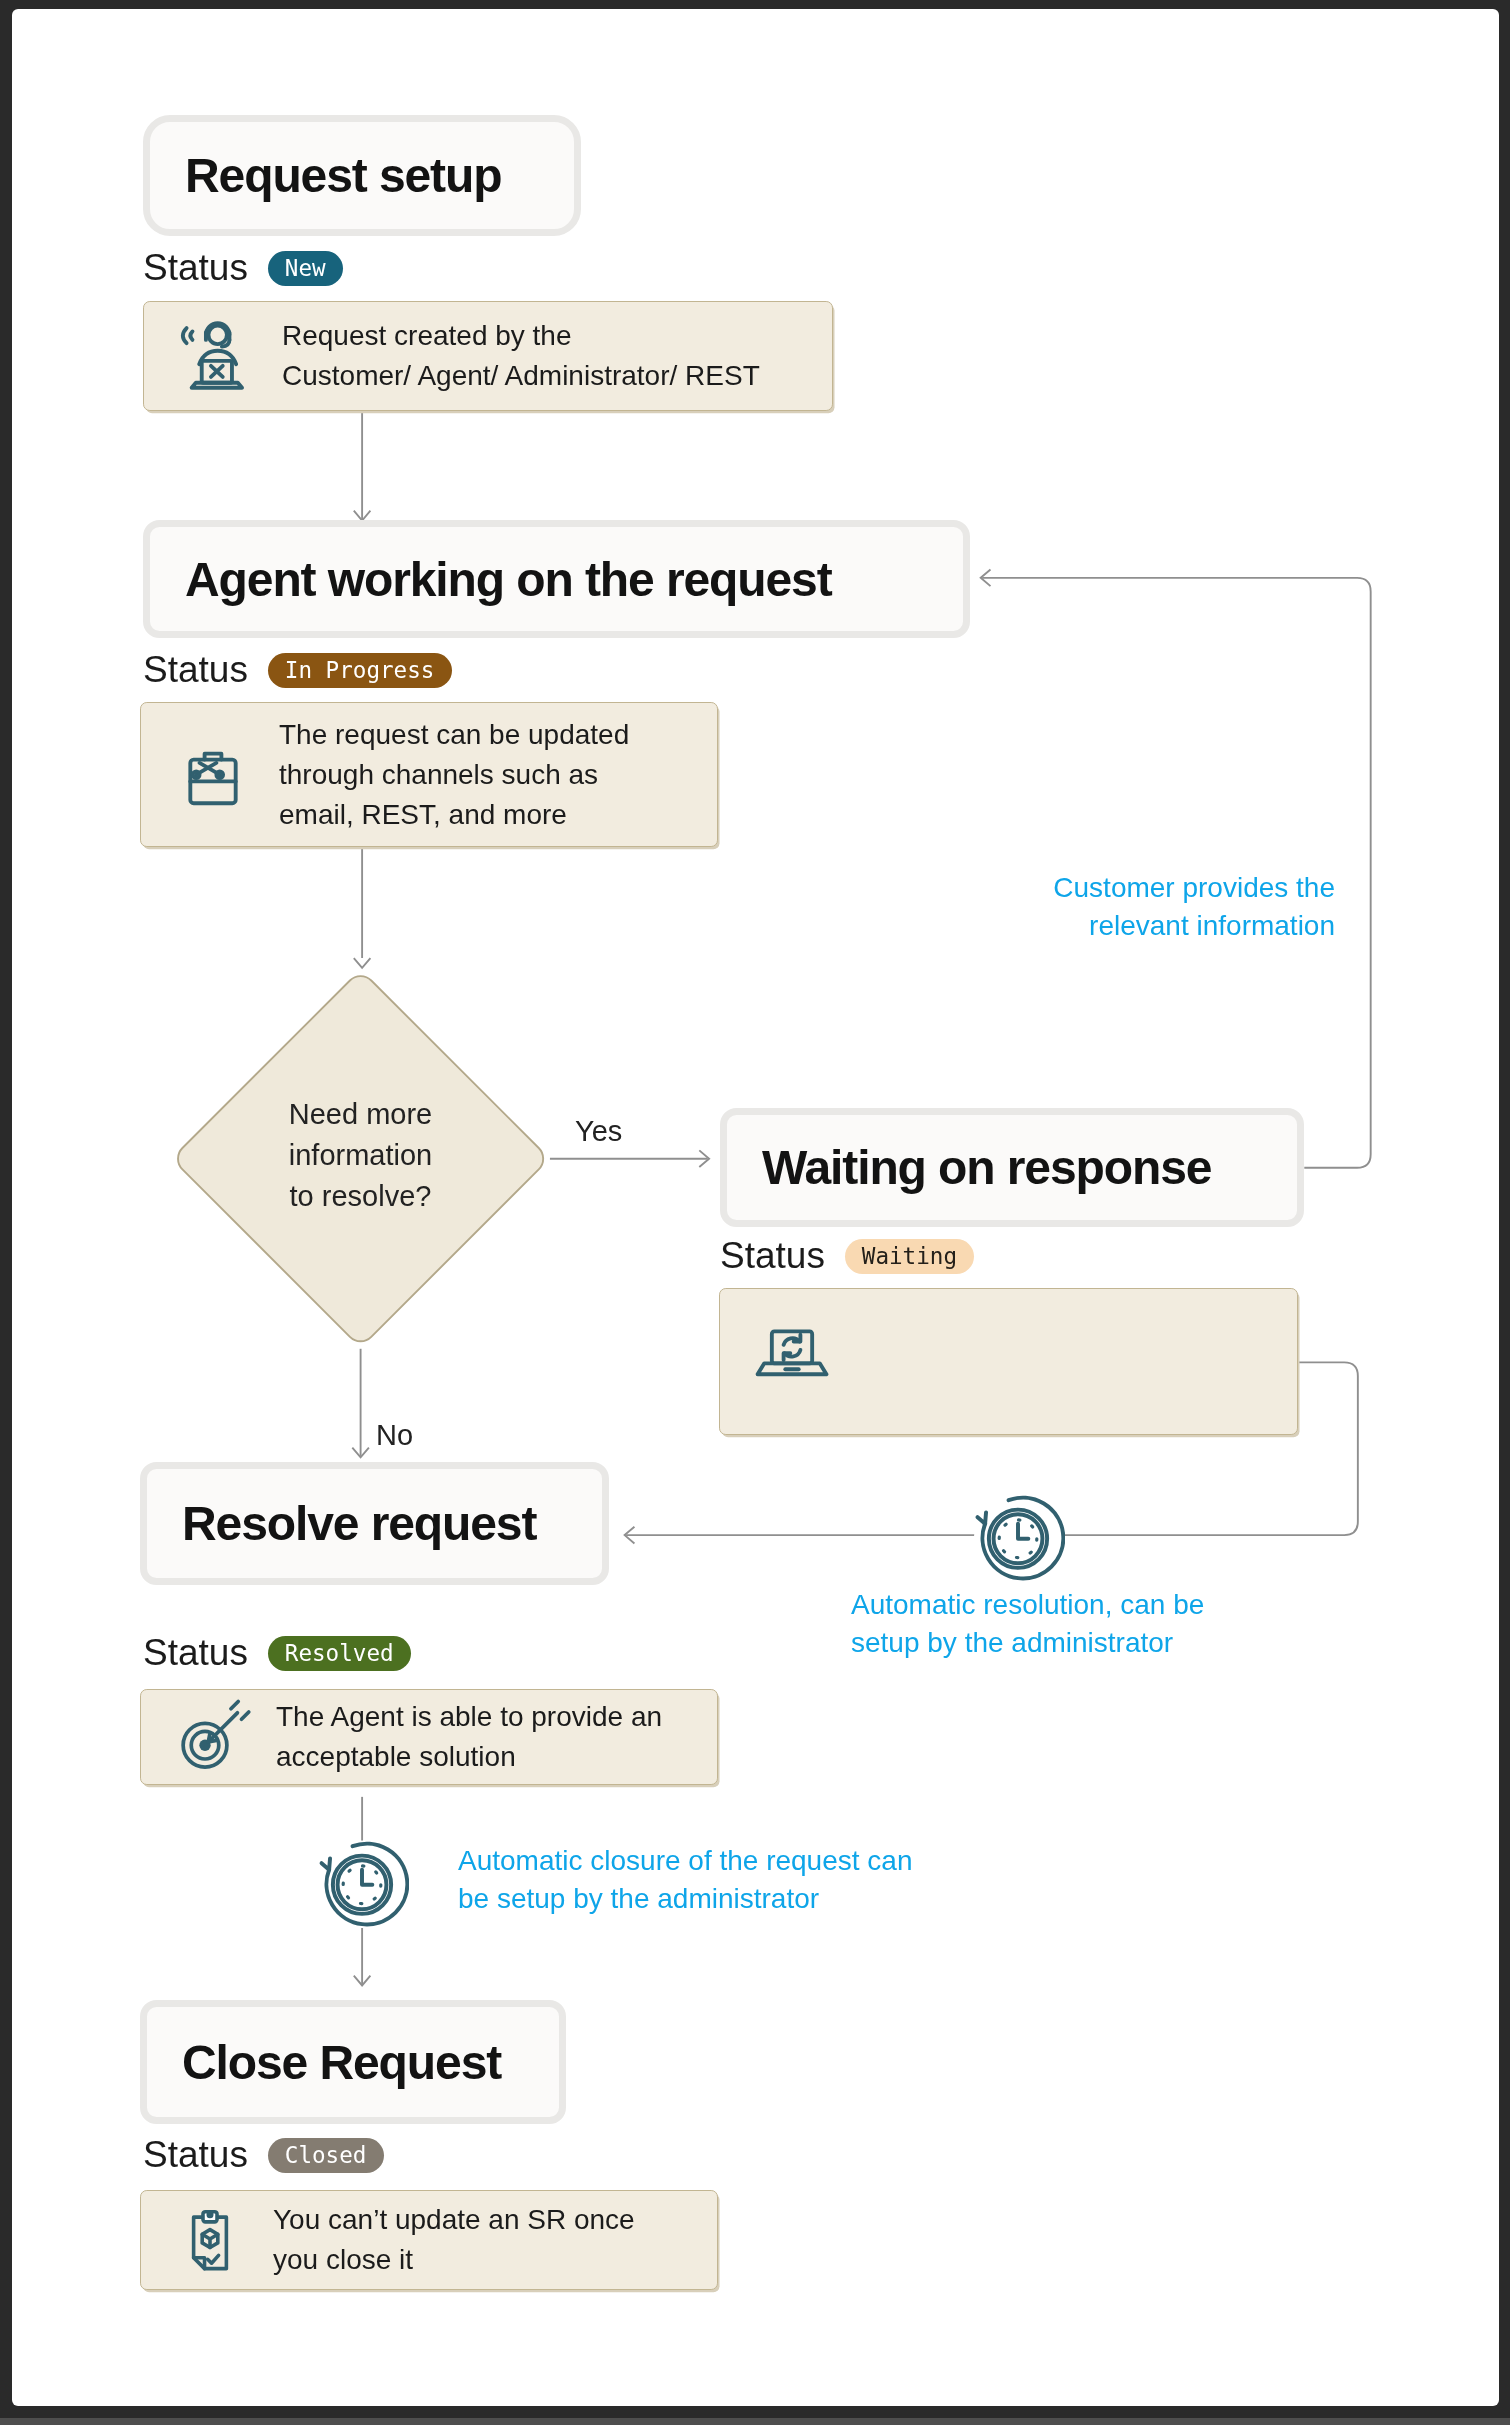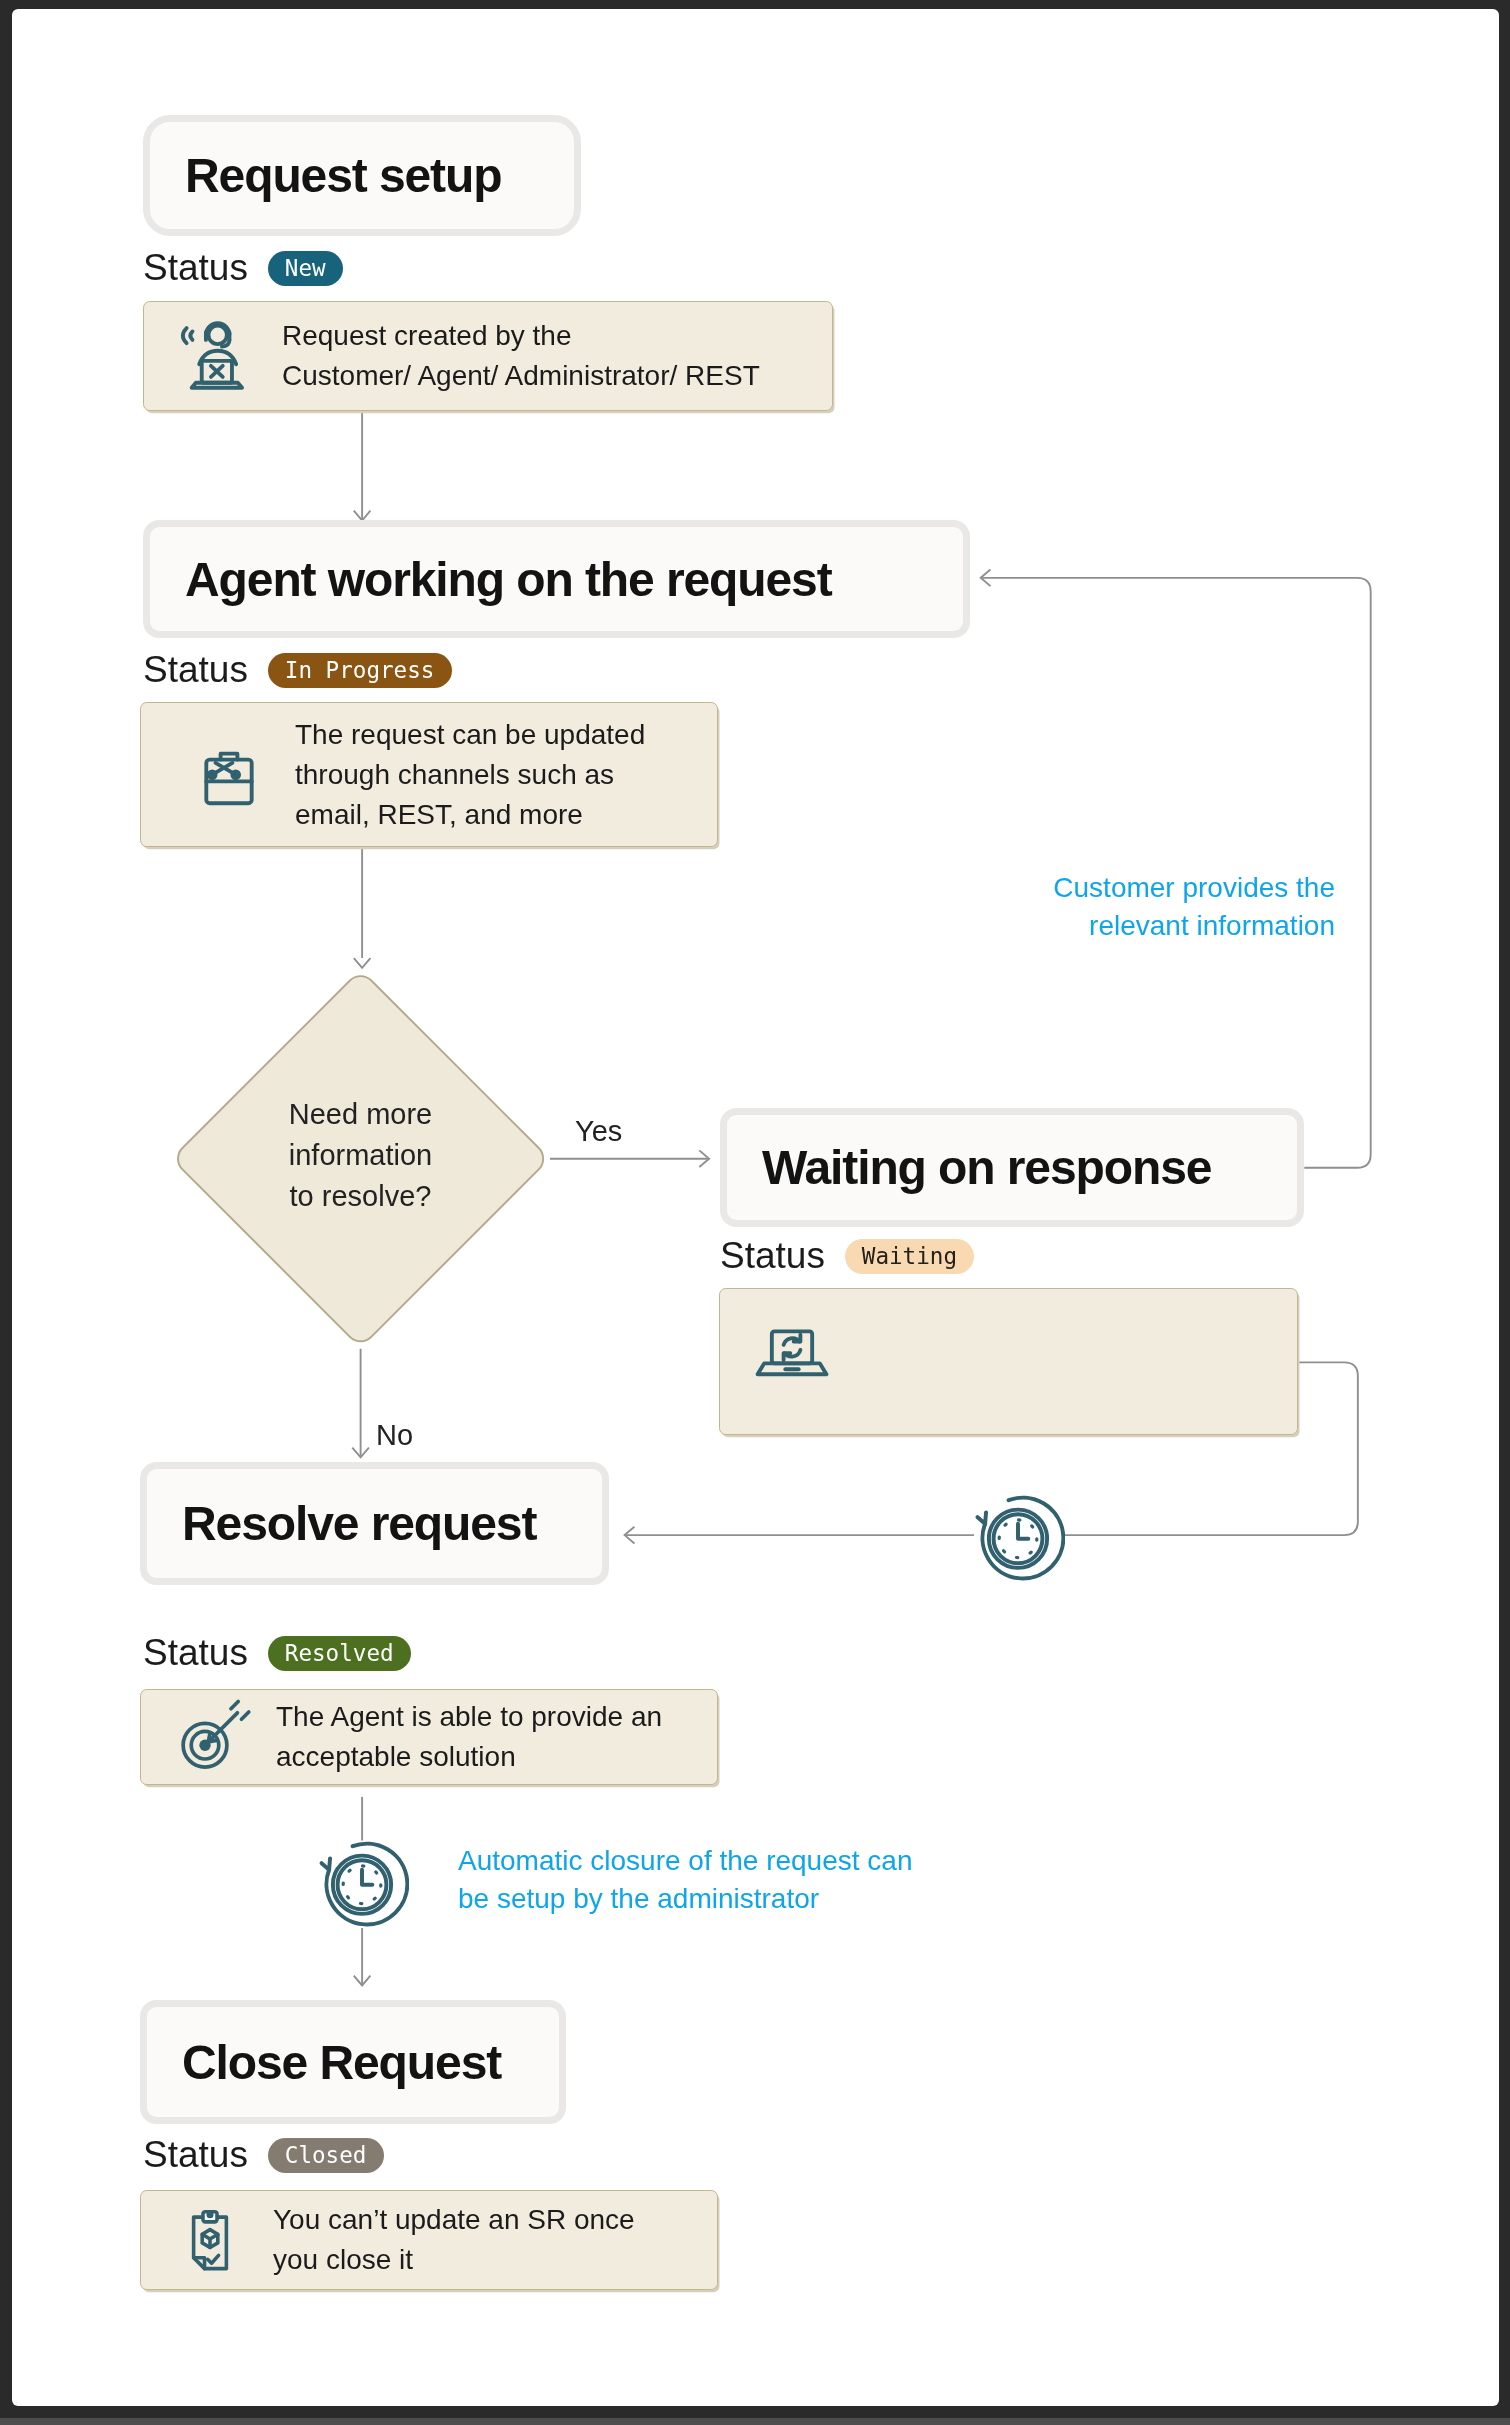--- a/index.html
+++ b/index.html
@@ -96,21 +96,21 @@
 Customer/ Agent/ Administrator/ REST</span>
   </div>
 
   <div class="el titlebox" style="left:143px;top:520px;width:827px;height:118px;">
     <span class="t">Agent working on the request</span>
   </div>
   <div class="el statusrow" style="left:143px;top:652px;">
     <span class="statuslabel">Status</span>
     <span class="badge" style="background-color: rgb(138, 85, 18); color: rgb(255, 255, 255);">In Progress</span>
   </div>
-  <div class="el note" style="left:140px;top:702px;width:578px;height:145px;padding-left:16px;">
+  <div class="el note" style="left:140px;top:702px;width:578px;height:145px;">
     <span class="nicon">
       <svg class="icon-teal" width="84" height="84" viewBox="0 0 100 100" stroke-width="4.6">
         <rect x="23" y="34" width="54" height="52" rx="4"></rect>
         <path d="M23 60 h54"></path>
         <path d="M40 34 v-7 h20 v7"></path>
         <path d="M30 52 L54 38 M34 38 L58 52"></path>
         <circle cx="30" cy="52" r="4"></circle>
           <circle cx="58" cy="52" r="4"></circle>
       </svg>
     </span>
@@ -153,20 +153,22 @@
     <svg class="icon-teal" width="94" height="94" viewBox="0 0 100 100" stroke-width="4.2">
       <circle cx="50" cy="54" r="47" fill="#ffffff" stroke="none"></circle>
       <path d="M40 13 A43 43 0 1 1 15 38"></path>
       <path d="M15 38 l-8 -7 M15 38 l1 -12"></path>
       <circle cx="50" cy="54" r="31"></circle>
       <circle cx="50" cy="54" r="26"></circle>
       <circle cx="50" cy="54" r="20" stroke-width="3.4" stroke-dasharray="1.5 14.2"></circle>
       <path d="M50 54 V38 M50 54 h11"></path>
     </svg>
   </div>
+  <div class="el ann ml" style="left:851px;top:1586px;">Automatic resolution, can be
+setup by the administrator</div>
 
   <div class="el titlebox" style="left:140px;top:1462px;width:469px;height:123px;">
     <span class="t">Resolve request</span>
   </div>
   <div class="el statusrow" style="left:143px;top:1635px;">
     <span class="statuslabel">Status</span>
     <span class="badge" style="background-color: rgb(76, 112, 32); color: rgb(255, 255, 255);">Resolved</span>
   </div>
   <div class="el note" style="left:140px;top:1689px;width:578px;height:96px;">
     <span class="nicon">

